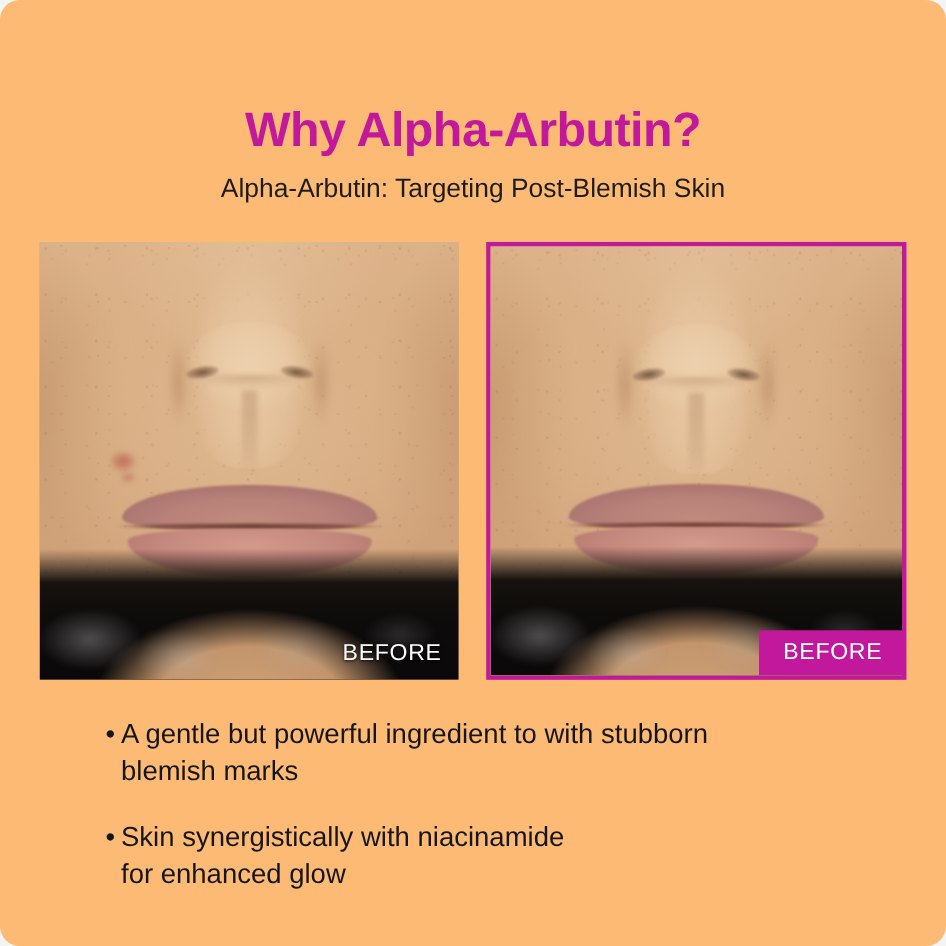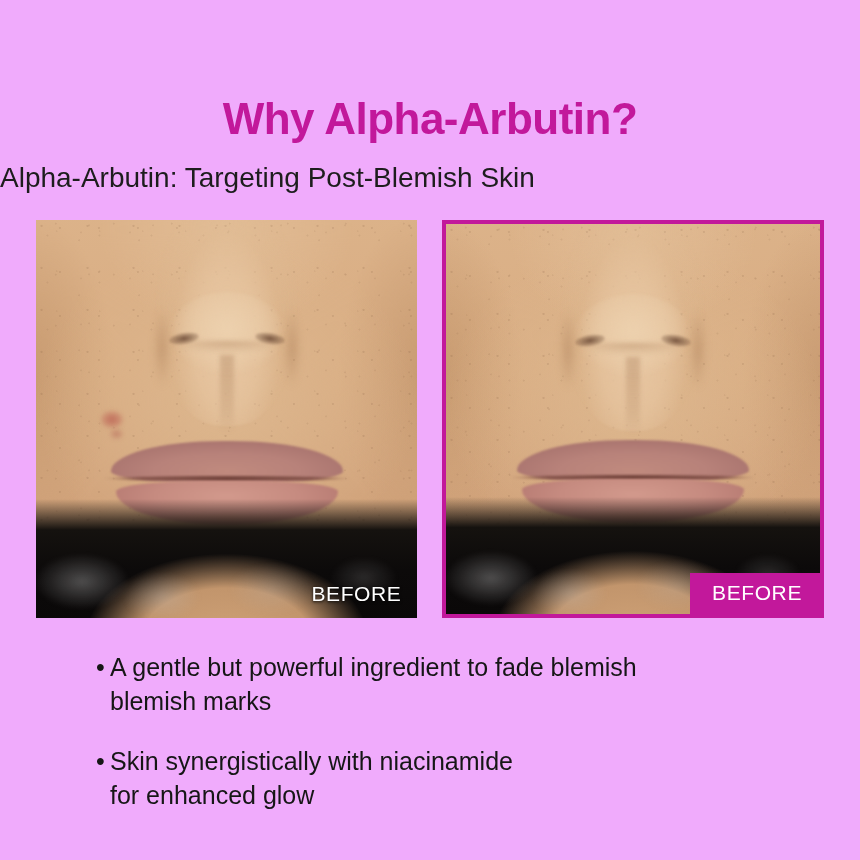--- a/index.html
+++ b/index.html
@@ -10,43 +10,44 @@
     width: 860px;
     height: 860px;
     background: #f4f4f4;
     font-family: "Liberation Sans", sans-serif;
     overflow: hidden;
   }
   .poster {
     position: relative;
     width: 860px;
     height: 860px;
-    background: #f0abfc;
+    background: #fdba74;
+    border-radius: 18px;
   }
 
   
   .headline {
     position: absolute;
     left: 0;
     top: 66px;
     width: 860px;
     text-align: center;
     font-size: 44px;
     font-weight: 700;
     letter-spacing: -0.5px;
     color: #c2189b;
     line-height: 1.1;
   }
   .subhead {
     position: absolute;
     left: 0;
     top: 138px;
     width: 860px;
-    text-align: left;
-    font-size: 28px;
+    text-align: center;
+    font-size: 24px;
     font-weight: 400;
     color: #1d1d1d;
     line-height: 1.2;
   }
 
   
   .compare {
     position: absolute;
     left: 36px;
     top: 220px;
@@ -405,21 +406,21 @@
         <div class="garment-hl"></div>
       </div>
       <span class="caption-badge">BEFORE</span>
     </div>
 
   </div>
 
   <div class="bullets">
     <div class="bullet">
       <span class="dot">•</span>
-      <span class="txt">A gentle but powerful ingredient to fade blemish
+      <span class="txt">A gentle but powerful ingredient to with stubborn
 blemish marks</span>
     </div>
     <div class="bullet">
       <span class="dot">•</span>
       <span class="txt">Skin synergistically with niacinamide
 for enhanced glow</span>
     </div>
   </div>
 
 </div>

